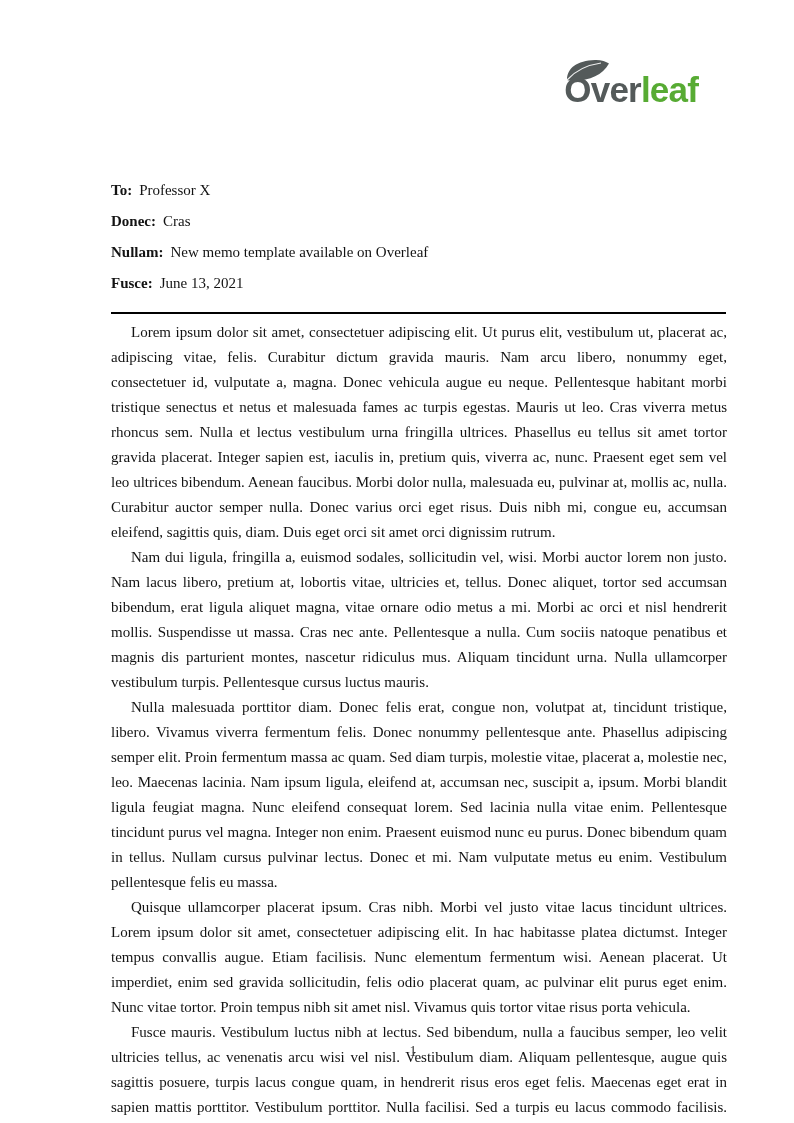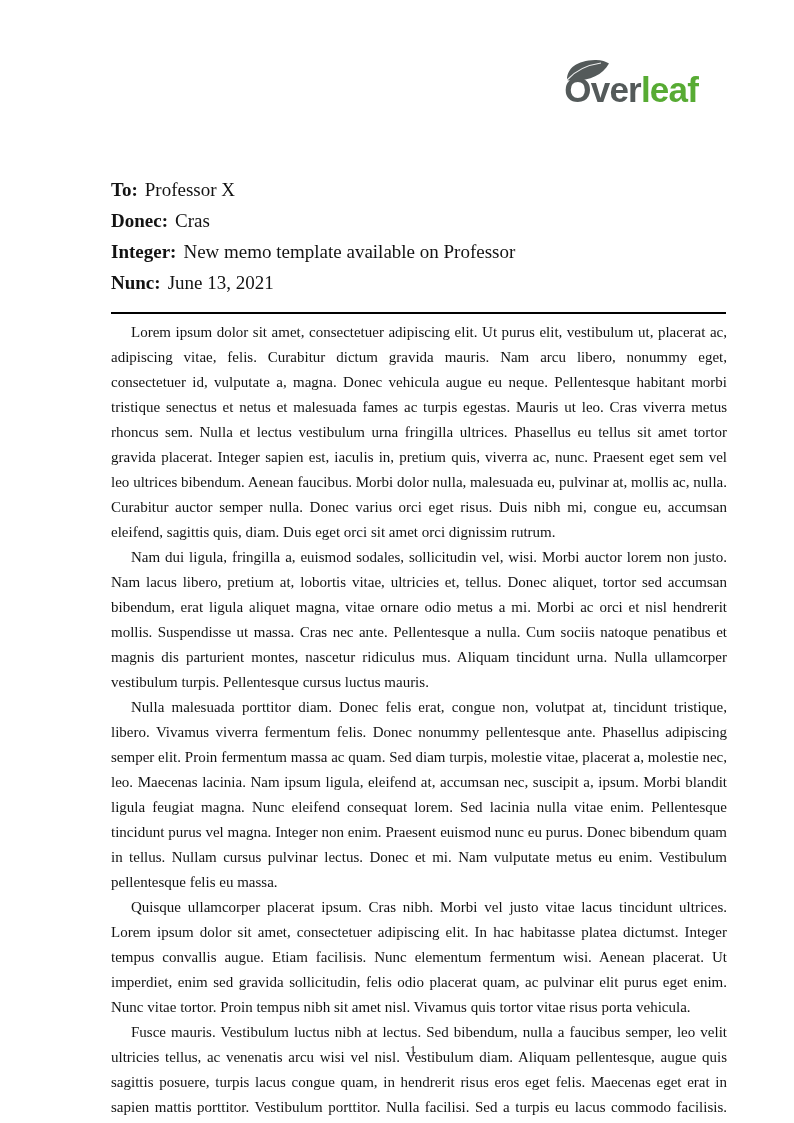--- a/index.html
+++ b/index.html
@@ -39,21 +39,21 @@
     width: 46px;
     height: 22px;
   }
 
   
   .fields {
     position: absolute;
     left: 95px;
     top: 181px;
     width: 615px;
-    font-size: 19px;
+    font-size: 15px;
   }
   .field { margin-bottom: 12.6px; line-height: 18.4px; }
   .flabel { font-weight: bold; margin-right: 7px; }
 
   
   .rule {
     position: absolute;
     left: 95px;
     top: 312px;
     width: 615px;
@@ -102,24 +102,24 @@
   </div>
 
   <div class="fields">
     <div class="field">
       <span class="flabel">To:</span><span class="fvalue">Professor X</span>
     </div>
     <div class="field">
       <span class="flabel">Donec:</span><span class="fvalue">Cras</span>
     </div>
     <div class="field">
-      <span class="flabel">Integer:</span><span class="fvalue">New memo template available on Professor</span>
+      <span class="flabel">Nullam:</span><span class="fvalue">New memo template available on Overleaf</span>
     </div>
     <div class="field">
-      <span class="flabel">Nunc:</span><span class="fvalue">June 13, 2021</span>
+      <span class="flabel">Fusce:</span><span class="fvalue">June 13, 2021</span>
     </div>
   </div>
 
   <div class="rule"></div>
 
   <div class="body-text">
     <p>Lorem ipsum dolor sit amet, consectetuer adipiscing elit. Ut purus elit, vestibulum ut, placerat ac, adipiscing vitae, felis. Curabitur dictum gravida mauris. Nam arcu libero, nonummy eget, consectetuer id, vulputate a, magna. Donec vehicula augue eu neque. Pellentesque habitant morbi tristique senectus et netus et malesuada fames ac turpis egestas. Mauris ut leo. Cras viverra metus rhoncus sem. Nulla et lectus vestibulum urna fringilla ultrices. Phasellus eu tellus sit amet tortor gravida placerat. Integer sapien est, iaculis in, pretium quis, viverra ac, nunc. Praesent eget sem vel leo ultrices bibendum. Aenean faucibus. Morbi dolor nulla, malesuada eu, pulvinar at, mollis ac, nulla. Curabitur auctor semper nulla. Donec varius orci eget risus. Duis nibh mi, congue eu, accumsan eleifend, sagittis quis, diam. Duis eget orci sit amet orci dignissim rutrum.</p>
     <p>Nam dui ligula, fringilla a, euismod sodales, sollicitudin vel, wisi. Morbi auctor lorem non justo. Nam lacus libero, pretium at, lobortis vitae, ultricies et, tellus. Donec aliquet, tortor sed accumsan bibendum, erat ligula aliquet magna, vitae ornare odio metus a mi. Morbi ac orci et nisl hendrerit mollis. Suspendisse ut massa. Cras nec ante. Pellentesque a nulla. Cum sociis natoque penatibus et magnis dis parturient montes, nascetur ridiculus mus. Aliquam tincidunt urna. Nulla ullamcorper vestibulum turpis. Pellentesque cursus luctus mauris.</p>
     <p>Nulla malesuada porttitor diam. Donec felis erat, congue non, volutpat at, tincidunt tristique, libero. Vivamus viverra fermentum felis. Donec nonummy pellentesque ante. Phasellus adipiscing semper elit. Proin fermentum massa ac quam. Sed diam turpis, molestie vitae, placerat a, molestie nec, leo. Maecenas lacinia. Nam ipsum ligula, eleifend at, accumsan nec, suscipit a, ipsum. Morbi blandit ligula feugiat magna. Nunc eleifend consequat lorem. Sed lacinia nulla vitae enim. Pellentesque tincidunt purus vel magna. Integer non enim. Praesent euismod nunc eu purus. Donec bibendum quam in tellus. Nullam cursus pulvinar lectus. Donec et mi. Nam vulputate metus eu enim. Vestibulum pellentesque felis eu massa.</p>
     <p>Quisque ullamcorper placerat ipsum. Cras nibh. Morbi vel justo vitae lacus tincidunt ultrices. Lorem ipsum dolor sit amet, consectetuer adipiscing elit. In hac habitasse platea dictumst. Integer tempus convallis augue. Etiam facilisis. Nunc elementum fermentum wisi. Aenean placerat. Ut imperdiet, enim sed gravida sollicitudin, felis odio placerat quam, ac pulvinar elit purus eget enim. Nunc vitae tortor. Proin tempus nibh sit amet nisl. Vivamus quis tortor vitae risus porta vehicula.</p>

